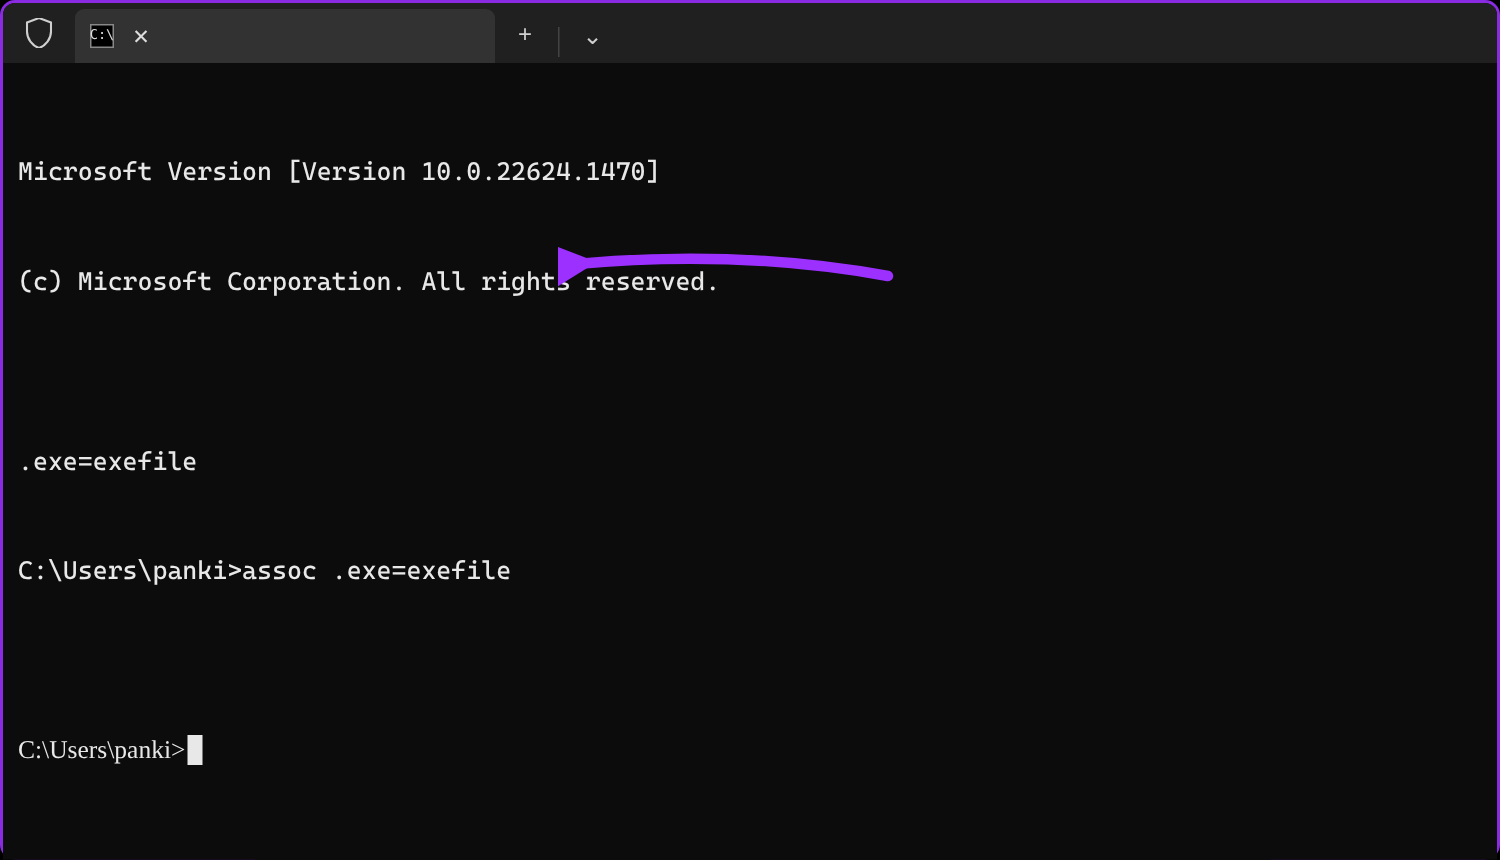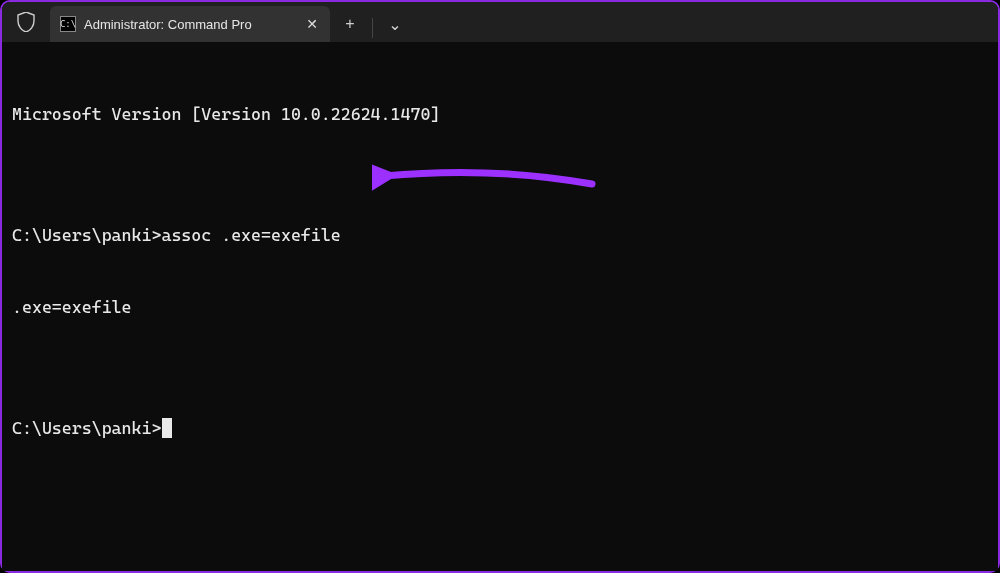--- a/index.html
+++ b/index.html
@@ -53,21 +53,21 @@
     background: #0c0c0c;
     padding: 12px 10px;
     font-family: Consolas, "Cascadia Mono", monospace;
     font-size: 17px;
     line-height: 1.42;
     color: #e8e8e8;
     white-space: pre;
     position: relative;
   }
   .line { white-space: pre; }
-  .cursor-line { display: flex; align-items: center; }
+  .cursor-line { display: flex; align-items: center; font-family: Liberation Serif, serif; }
   .block-cursor {
     display: inline-block; width: 10px; height: 20px;
     background: #e8e8e8; margin-left: 1px; vertical-align: text-bottom;
   }
   .arrow {
     position: absolute;
     left: 370px; top: 118px;
     pointer-events: none;
   }
 </style>
@@ -77,35 +77,35 @@
 <div class="window">
 
   <div class="titlebar">
     <div class="shield">
       <svg width="18" height="20" viewBox="0 0 18 20">
         <path d="M9 0 L17 3 V9 C17 14 13.5 18.5 9 20 C4.5 18.5 1 14 1 9 V3 Z" fill="none" stroke="#cfcfcf" stroke-width="1.4"></path>
       </svg>
     </div>
     <div class="tab">
       <span class="cmd-icon">C:\</span>
-      <span class="title">Administrator: Command Pro</span>
       <span class="close">✕</span>
     </div>
     <div class="tbar-right">
       <div class="tbar-btn">+</div>
       <div class="tbar-sep"></div>
       <div class="tbar-btn">⌄</div>
     </div>
   </div>
 
   <div class="terminal">
     <div class="line">Microsoft Version [Version 10.0.22624.1470]</div>
+    <div class="line">(c) Microsoft Corporation. All rights reserved.</div>
     <div class="line"></div>
+    <div class="line">.exe=exefile</div>
     <div class="line">C:\Users\panki&gt;assoc .exe=exefile</div>
-    <div class="line">.exe=exefile</div>
     <div class="line"></div>
     <div class="cursor-line">
       <span>C:\Users\panki&gt;</span><span class="block-cursor"></span>
     </div>
 
     <svg class="arrow" width="230" height="40">
       <defs>
         <marker id="ah" markerWidth="8" markerHeight="8" refX="2" refY="4" orient="auto">
           <path d="M8 0 L0 4 L8 8 Z" fill="#9b30ff"></path>
         </marker>

